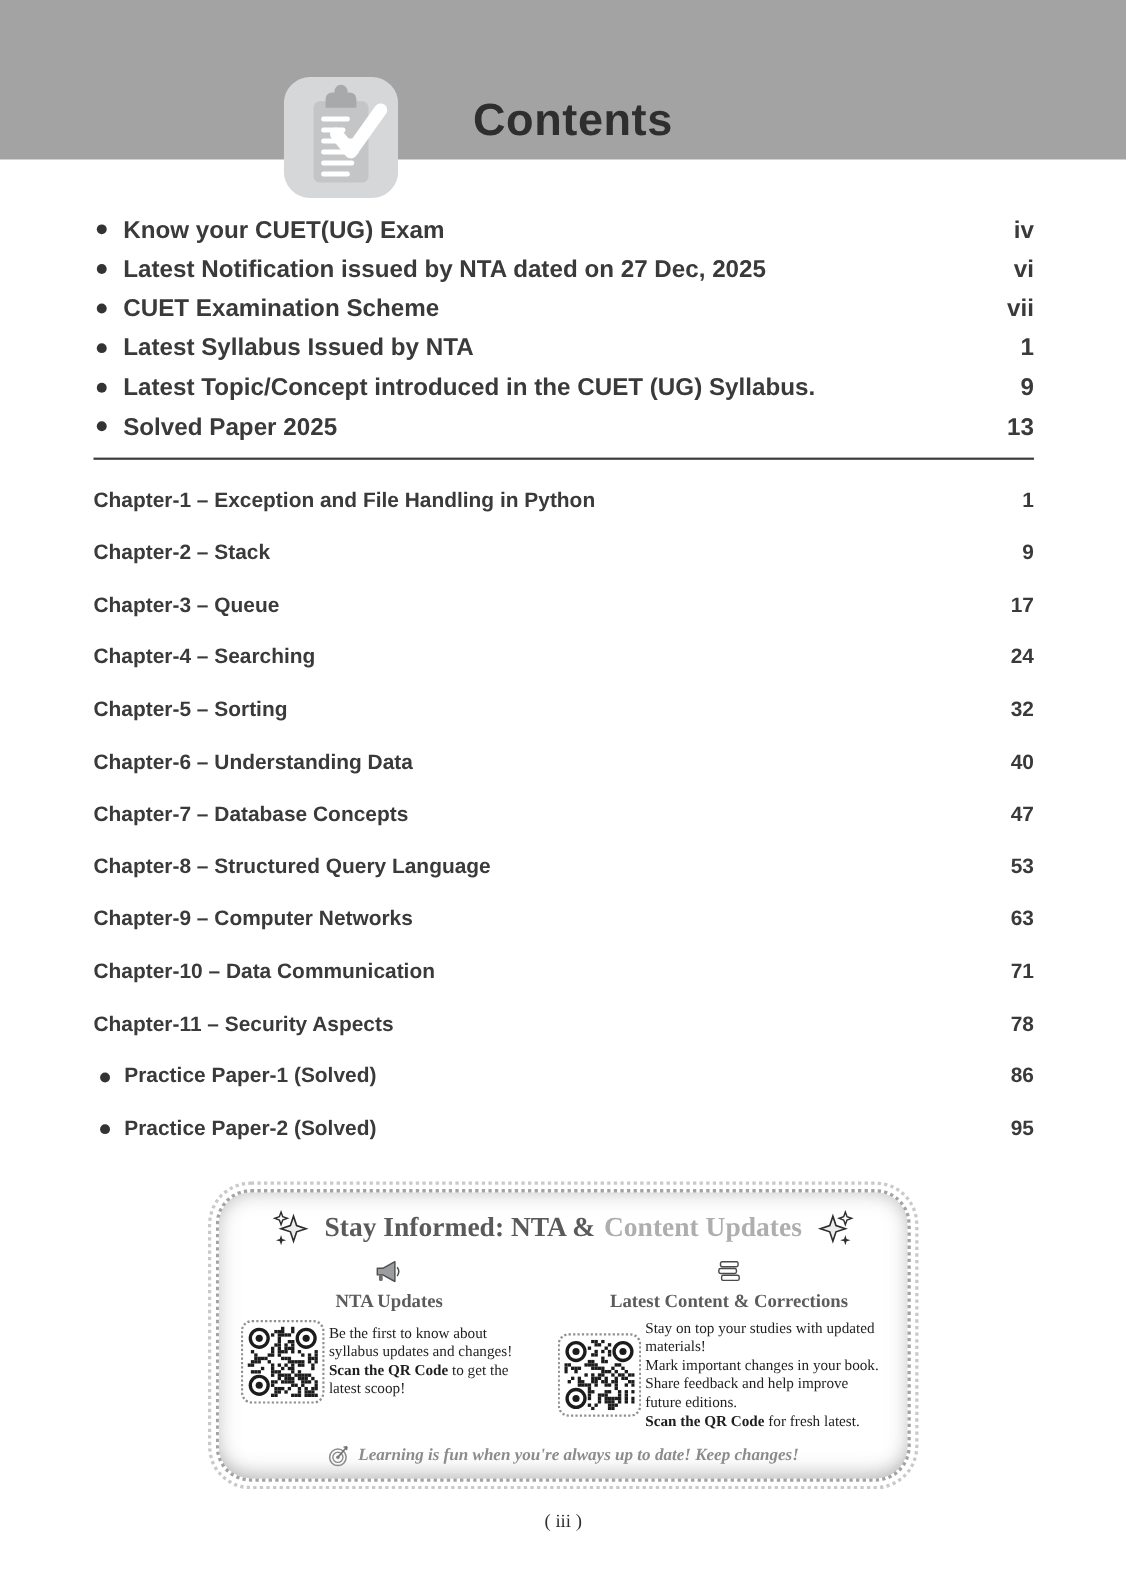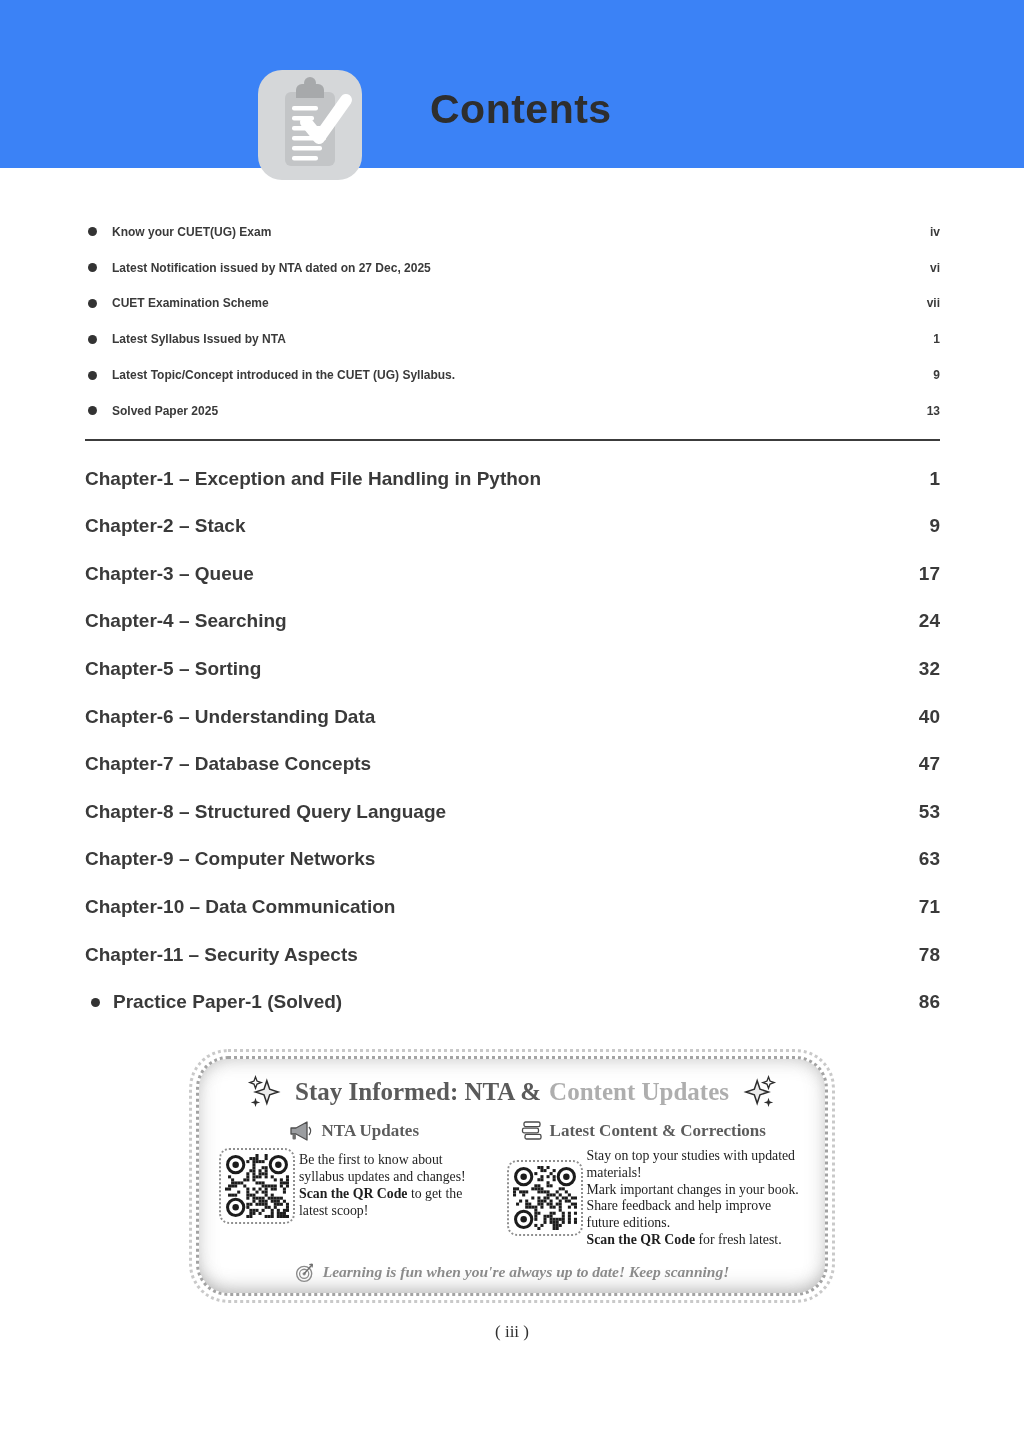--- a/index.html
+++ b/index.html
@@ -1,28 +1,28 @@
 <!DOCTYPE html>
 <html><head>
 <meta charset="utf-8">
 <style>
   html,body{margin:0;padding:0;background:#fff;}
   .page{position:relative;width:1024px;height:1440px;background:#fff;overflow:hidden;
         font-family:"Liberation Sans",sans-serif;color:#3b3b3b;}
 
   
-  .hdr{position:relative;width:100%;height:168px;background:#3b82f6;text-decoration:underline;}
+  .hdr{position:relative;width:100%;height:145px;background:#a3a3a3;text-decoration:underline;}
   .hdr-badge{position:absolute;left:258px;top:70px;width:104px;height:110px;}
   .hdr-title{position:absolute;left:430px;top:86px;margin:0;font-size:41px;font-weight:bold;
              color:#2e2e2e;letter-spacing:.5px;}
 
   
   .front-list{margin:46px 84px 0 88px;}
   .row{display:flex;align-items:center;}
-  .fm-row{height:35.8px;font-size:12px;font-weight:bold;color:#3a3a3a;}
+  .fm-row{height:35.8px;font-size:22px;font-weight:bold;color:#3a3a3a;}
   .blt{width:9px;height:9px;border-radius:50%;background:#333;flex:none;margin-right:15px;}
   .lbl{white-space:nowrap;}
   .pg{margin-left:auto;font-weight:bold;}
 
   .divider{margin:10px 84px 0 85px;border-top:2.5px solid #3c3c3c;}
 
   .chapter-list{margin:14px 84px 0 85px;}
   .ch-row{height:47.6px;font-size:19px;font-weight:bold;color:#3a3a3a;}
   .pp-row{padding-left:6px;}
   .pp-row .blt{margin-right:13px;}
@@ -37,21 +37,21 @@
                        inset -16px 0 18px -14px rgba(110,110,110,.25);
             font-family:"Liberation Serif",serif;}
   .ib-title{display:flex;align-items:center;justify-content:center;gap:14px;}
   .ib-title h2{margin:0;font-size:25px;font-weight:bold;color:#5a5a5a;white-space:nowrap;}
   .ib-title .lite{color:#aeaeae;margin-left:8px;}
   .sparkle{width:34px;height:34px;flex:none;}
   .ib-cols{display:flex;gap:18px;margin-top:12px;}
   .col-l{flex:0 0 46%;}
   .col-r{flex:1;}
   .col-head{display:flex;align-items:center;justify-content:center;gap:7px;
-            font-size:17px;font-weight:bold;color:#5c5c5c;}
+            font-size:17px;font-weight:bold;color:#5c5c5c;flex-direction:column;}
   .col-r .col-head{justify-content:flex-start;padding-left:14px;text-align:right;}
   .col-body{display:flex;gap:4px;margin-top:7px;align-items:center;}
   .qr-frame{flex:none;width:64px;height:64px;padding:4px;border:2px dotted #8f8f8f;border-radius:10px;background:#fff;}
   .qr-pattern{width:100%;height:100%;}
   .col-text{font-size:13.8px;line-height:1.22;color:#1e1e1e;}
   .ib-foot{display:flex;align-items:center;justify-content:center;gap:6px;margin-top:12px;
            font-size:15.5px;font-style:italic;color:#8b8b8b;font-weight:bold;}
   .target-ic{width:22px;height:22px;flex:none;}
 
   .page-num{margin-top:26px;text-align:center;font-family:"Liberation Serif",serif;
@@ -158,20 +158,25 @@
         <span class="pg">71</span>
       </div>
     <div class="row ch-row">
         <span class="lbl">Chapter-11 – Security Aspects</span>
         <span class="pg">78</span>
       </div>
     <div class="row ch-row pp-row">
         <span class="blt"></span>
         <span class="lbl">Practice Paper-1 (Solved)</span>
         <span class="pg">86</span>
+      </div>
+    <div class="row ch-row pp-row">
+        <span class="blt"></span>
+        <span class="lbl">Practice Paper-2 (Solved)</span>
+        <span class="pg">95</span>
       </div>
   </section>
 
   <section class="info-box">
     <div class="ib-title">
       <svg class="sparkle" viewBox="0 0 36 36">
         <path d="M9 2 L10.6 6.4 L15 8 L10.6 9.6 L9 14 L7.4 9.6 L3 8 L7.4 6.4 Z" fill="#fff" stroke="#2d2d2d" stroke-width="1.4"></path>
         <path d="M21 6 L24 15 L33 18 L24 21 L21 30 L18 21 L9 18 L18 15 Z" fill="#ececec" stroke="#2d2d2d" stroke-width="1.6"></path>
         <path d="M9 24 L10.2 27.8 L14 29 L10.2 30.2 L9 34 L7.8 30.2 L4 29 L7.8 27.8 Z" fill="#2d2d2d"></path>
       </svg>
@@ -501,19 +506,19 @@
     </div>
 
     <div class="ib-foot">
       <svg class="target-ic" viewBox="0 0 24 24">
         <circle cx="10" cy="14" r="8.2" fill="none" stroke="#8b8b8b" stroke-width="1.5"></circle>
         <circle cx="10" cy="14" r="5" fill="none" stroke="#8b8b8b" stroke-width="1.4"></circle>
         <circle cx="10" cy="14" r="1.8" fill="#8b8b8b"></circle>
         <line x1="10" y1="14" x2="19" y2="3.5" stroke="#6f6f6f" stroke-width="1.6"></line>
         <path d="M19 3.5 l-3.4 .4 M19 3.5 l-.4 3.4" stroke="#6f6f6f" stroke-width="1.4" fill="none"></path>
       </svg>
-      <span>Learning is fun when you're always up to date! Keep scanning!</span>
+      <span>Learning is fun when you're always up to date! Keep changes!</span>
     </div>
   </section>
 
   <footer class="page-num">( iii )</footer>
 
 </div>
 
 </body></html>

